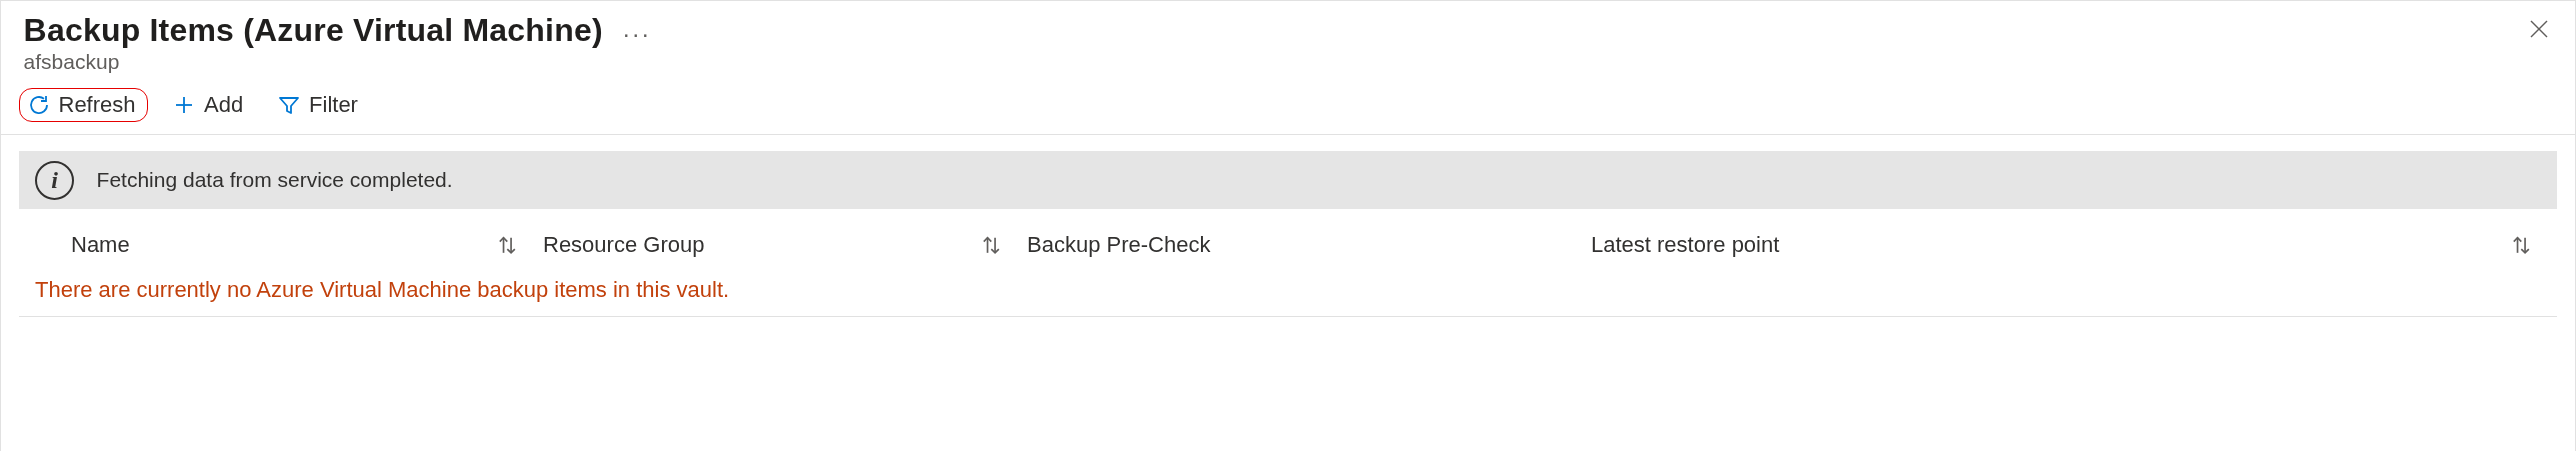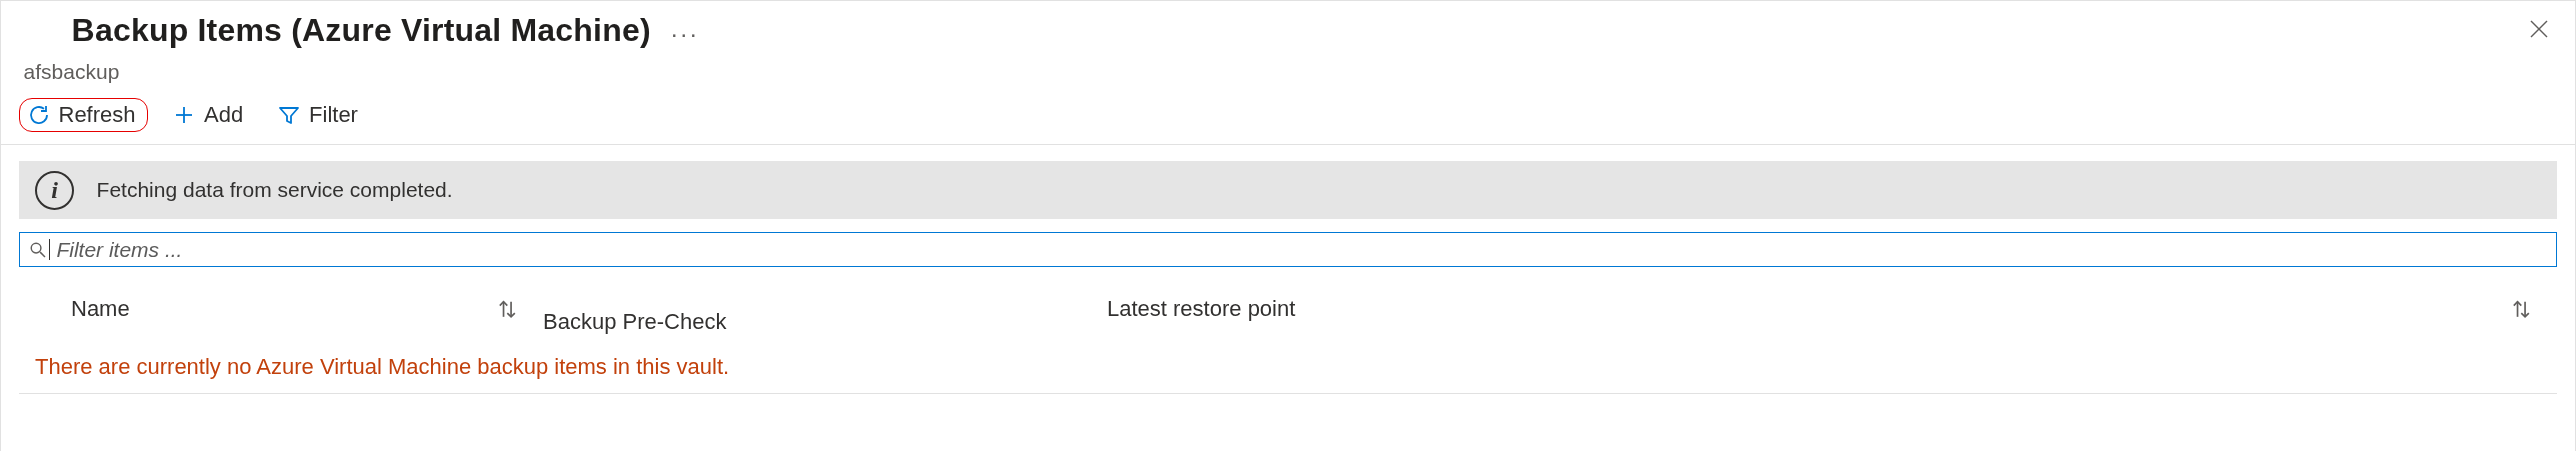--- a/index.html
+++ b/index.html
@@ -18,21 +18,20 @@
     position: relative;
   }
   .header {
     padding: 11.3px 22.6px 4.8px 22.6px;
     position: relative;
   }
   .title-row {
     display: flex;
     align-items: center;
     gap: 19.4px;
-    margin-left: 48px;
   }
   .title {
     font-size: 32px;
     font-weight: 600;
     color: #201f1e;
     letter-spacing: 0.2px;
   }
   .more-btn {
     font-size: 24px;
     color: #605e5c;
@@ -45,21 +44,21 @@
     position: absolute;
     right: 24px;
     top: 16px;
     cursor: pointer;
     color: #605e5c;
   }
   .close-btn svg { width: 24px; height: 24px; }
   .subtitle {
     font-size: 21px;
     color: #605e5c;
-    margin-top: 11px;
+    margin-top: 1px;
   }
   .toolbar {
     display: flex;
     align-items: center;
     gap: 14.5px;
     padding: 8px 18px 11.3px 18px;
     border-bottom: 0.8px solid #e1e1e1;
   }
   .tool-btn {
     display: flex;
@@ -144,21 +143,21 @@
     padding: 9.7px 0;
   }
   .col {
     display: flex;
     align-items: center;
     font-size: 22px;
     color: #323130;
   }
   .col-name   { flex: 0 0 524px; padding-left: 52px; }
   .col-rg     { flex: 0 0 484px; }
-  .col-pre    { flex: 0 0 564px; margin-top: 25px; }
+  .col-pre    { flex: 0 0 564px; }
   .col-status { flex: 0 0 476px; }
   .col-latest { flex: 1 1 auto; }
   .sort-icon {
     margin-left: auto;
     margin-right: 24px;
     color: #605e5c;
     display:flex;
   }
   .sort-icon svg { width: 22.6px; height: 22.6px; }
   .empty-row {
@@ -215,46 +214,45 @@
       </span>
       <span>Filter</span>
     </div>
   </div>
 
   <div class="info-banner">
     <div class="info-icon">i</div>
     <div class="info-text">Fetching data from service completed.</div>
   </div>
 
-  <div class="filter-row">
-    <div class="filter-box">
-      <span class="search-icon">
-        <svg viewBox="0 0 24 24" fill="none" stroke="currentColor" stroke-width="1.8">
-            <circle cx="10" cy="10" r="6"></circle>
-            <line x1="15" y1="15" x2="21" y2="21"></line>
-          </svg>
-      </span>
-      <span class="cursor-bar"></span>
-      <input type="text" placeholder="Filter items ..." value="" style="">
-    </div>
-  </div>
 
   <div class="table">
     <div class="col-header-row">
       <div class="col col-name">
         <span>Name</span>
         <span class="sort-icon">
           <svg viewBox="0 0 24 24" fill="none" stroke="currentColor" stroke-width="1.8">
               <line x1="8" y1="20" x2="8" y2="4"></line>
               <polyline points="4 8 8 4 12 8"></polyline>
               <line x1="16" y1="4" x2="16" y2="20"></line>
               <polyline points="12 16 16 20 20 16"></polyline>
             </svg>
         </span>
       </div>
+      <div class="col col-rg">
+        <span>Resource Group</span>
+        <span class="sort-icon">
+          <svg viewBox="0 0 24 24" fill="none" stroke="currentColor" stroke-width="1.8">
+              <line x1="8" y1="20" x2="8" y2="4"></line>
+              <polyline points="4 8 8 4 12 8"></polyline>
+              <line x1="16" y1="4" x2="16" y2="20"></line>
+              <polyline points="12 16 16 20 20 16"></polyline>
+            </svg>
+        </span>
+      </div>
       <div class="col col-pre">
         <span>Backup Pre-Check</span>
       </div>
       <div class="col col-latest">
         <span>Latest restore point</span>
         <span class="sort-icon">
           <svg viewBox="0 0 24 24" fill="none" stroke="currentColor" stroke-width="1.8">
               <line x1="8" y1="20" x2="8" y2="4"></line>
               <polyline points="4 8 8 4 12 8"></polyline>
               <line x1="16" y1="4" x2="16" y2="20"></line>

